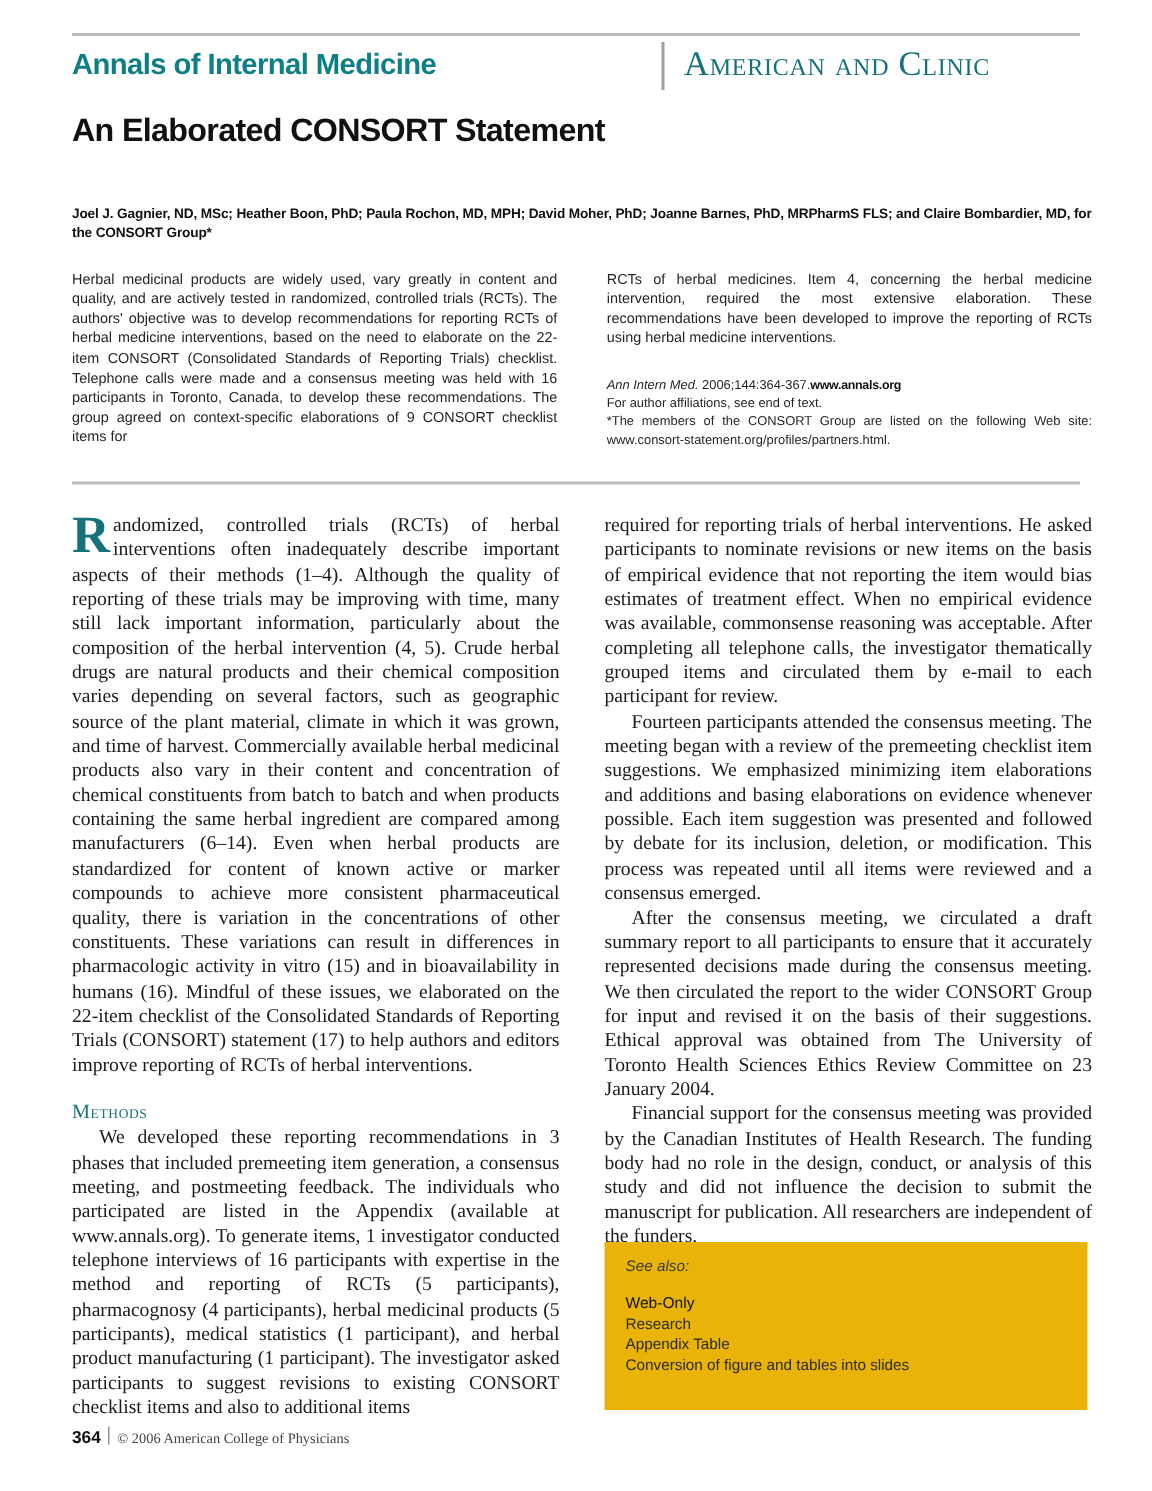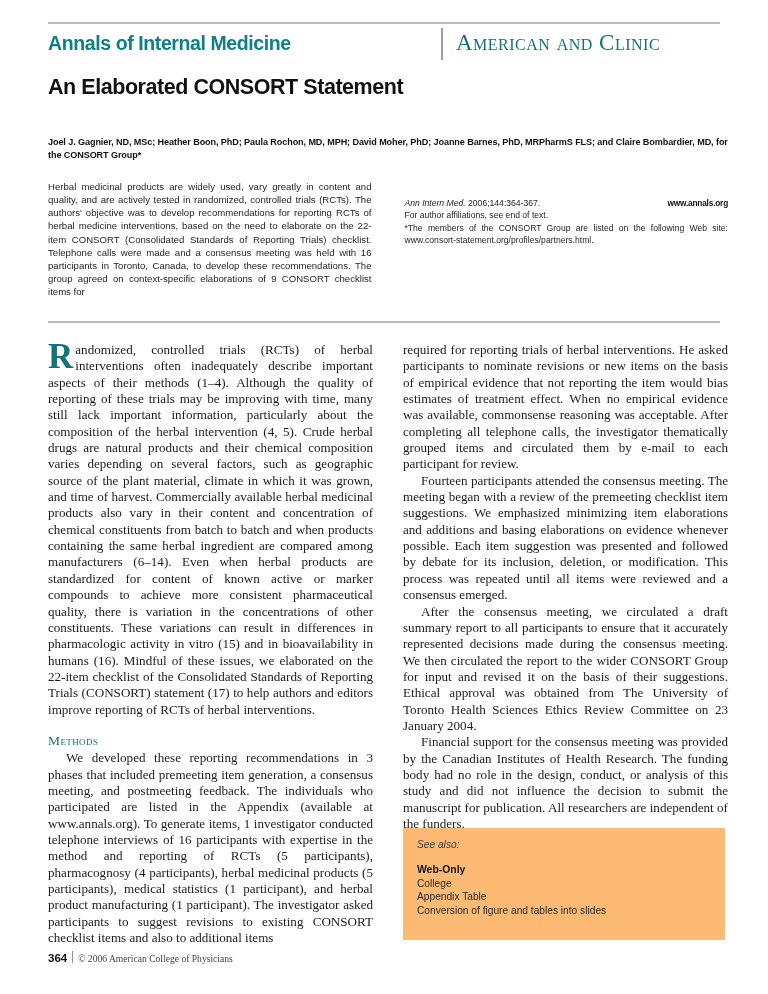--- a/index.html
+++ b/index.html
@@ -109,21 +109,20 @@
   .abstract-col p { margin: 0; }
   .cite-block {
     margin-top: 17px;
     font-size: 8.6px;
     line-height: 12.4px;
     color: #252525;
     text-align: left;
   }
   .cite-row {
     display: flex;
-    justify-content: space-between;
     align-items: baseline;
   }
   .cite-row .cite-main { font-style: normal; }
   .cite-row .cite-main em { font-style: italic; }
   .cite-url {
     font-weight: bold;
     font-size: 8.3px;
     color: #111;
     letter-spacing: -0.2px;
   }
@@ -188,33 +187,33 @@
     color: #15717a;
   }
 
   
   .see-also {
     position: absolute;
     left: 403px;
     top: 828px;
     width: 322px;
     height: 112px;
-    background: #fdba74;
+    background: #eab308;
     box-sizing: border-box;
     padding: 11px 14px 10px 14px;
     font-family: "Liberation Sans", "DejaVu Sans", sans-serif;
   }
   .see-also-title {
     font-style: italic;
     font-size: 10.2px;
     color: #3b3b3b;
     margin-bottom: 14px;
   }
   .see-also-heading {
-    font-weight: bold;
+    font-weight: normal;
     font-size: 10.4px;
     color: #111;
     margin-bottom: 2px;
   }
   .see-also-item {
     font-size: 10.2px;
     line-height: 13.4px;
     color: #2b2b2b;
   }
 
@@ -261,20 +260,21 @@
   <div class="title">
     <span class="line2">An Elaborated CONSORT Statement</span>
   </div>
   <div class="authors">Joel J. Gagnier, ND, MSc; Heather Boon, PhD; Paula Rochon, MD, MPH; David Moher, PhD; Joanne Barnes, PhD, MRPharmS FLS; and Claire Bombardier, MD, for the CONSORT Group*</div>
 
   <div class="abstract">
     <div class="abstract-col">
       <p>Herbal medicinal products are widely used, vary greatly in content and quality, and are actively tested in randomized, controlled trials (RCTs). The authors' objective was to develop recommendations for reporting RCTs of herbal medicine interventions, based on the need to elaborate on the 22-item CONSORT (Consolidated Standards of Reporting Trials) checklist. Telephone calls were made and a consensus meeting was held with 16 participants in Toronto, Canada, to develop these recommendations. The group agreed on context-specific elaborations of 9 CONSORT checklist items for</p>
     </div>
     <div class="abstract-col">
+      <p>RCTs of herbal medicines. Item 4, concerning the herbal medicine intervention, required the most extensive elaboration. These recommendations have been developed to improve the reporting of RCTs using herbal medicine interventions.</p>
       <div class="cite-block">
         <div class="cite-row">
           <span class="cite-main"><em>Ann Intern Med.</em><span> 2006;144:364-367.</span></span>
           <span class="cite-url">www.annals.org</span>
         </div>
         <span class="cite-affil">For author affiliations, see end of text.</span>
         <span class="cite-note">*The members of the CONSORT Group are listed on the following Web site: www.consort-statement.org/profiles/partners.html.</span>
       </div>
     </div>
   </div>
@@ -291,21 +291,21 @@
       <p class="noindent">required for reporting trials of herbal interventions. He asked participants to nominate revisions or new items on the basis of empirical evidence that not reporting the item would bias estimates of treatment effect. When no empirical evidence was available, commonsense reasoning was acceptable. After completing all telephone calls, the investigator thematically grouped items and circulated them by e-mail to each participant for review.</p>
       <p>Fourteen participants attended the consensus meeting. The meeting began with a review of the premeeting checklist item suggestions. We emphasized minimizing item elaborations and additions and basing elaborations on evidence whenever possible. Each item suggestion was presented and followed by debate for its inclusion, deletion, or modification. This process was repeated until all items were reviewed and a consensus emerged.</p>
       <p>After the consensus meeting, we circulated a draft summary report to all participants to ensure that it accurately represented decisions made during the consensus meeting. We then circulated the report to the wider CONSORT Group for input and revised it on the basis of their suggestions. Ethical approval was obtained from The University of Toronto Health Sciences Ethics Review Committee on 23 January 2004.</p>
       <p>Financial support for the consensus meeting was provided by the Canadian Institutes of Health Research. The funding body had no role in the design, conduct, or analysis of this study and did not influence the decision to submit the manuscript for publication. All researchers are independent of the funders.</p>
     </div>
   </div>
 
   <div class="see-also">
     <div class="see-also-title">See also:</div>
     <div class="see-also-heading">Web-Only</div>
-    <div class="see-also-item">College</div>
+    <div class="see-also-item">Research</div>
     <div class="see-also-item">Appendix Table</div>
     <div class="see-also-item">Conversion of figure and tables into slides</div>
   </div>
 
   <div class="footer">
     <span class="page-num">364</span>
     <span class="footer-divider"></span>
     <span class="copyright">© 2006 American College of Physicians</span>
   </div>
 

